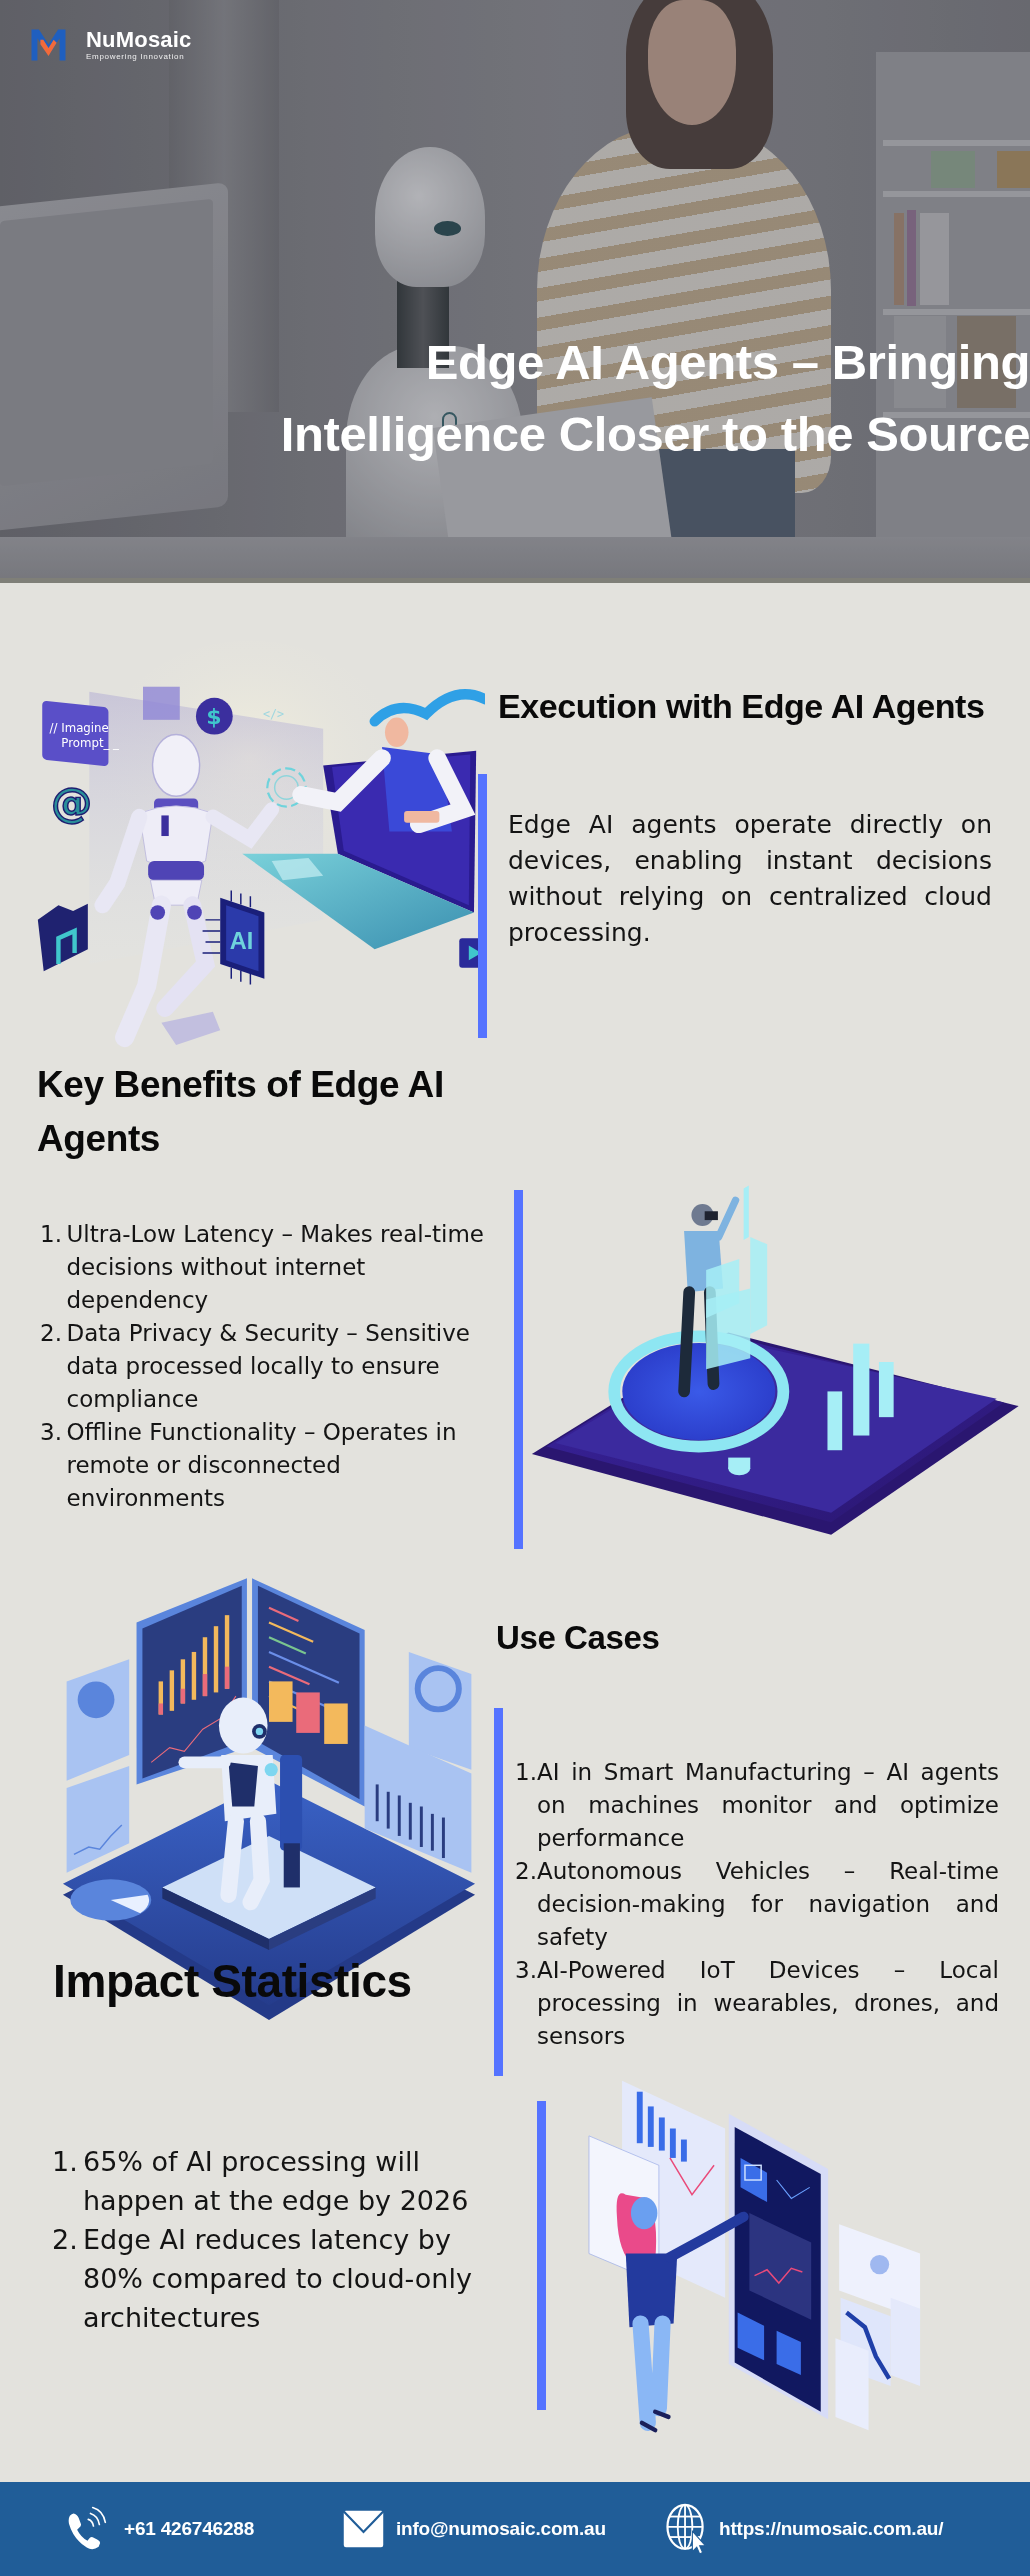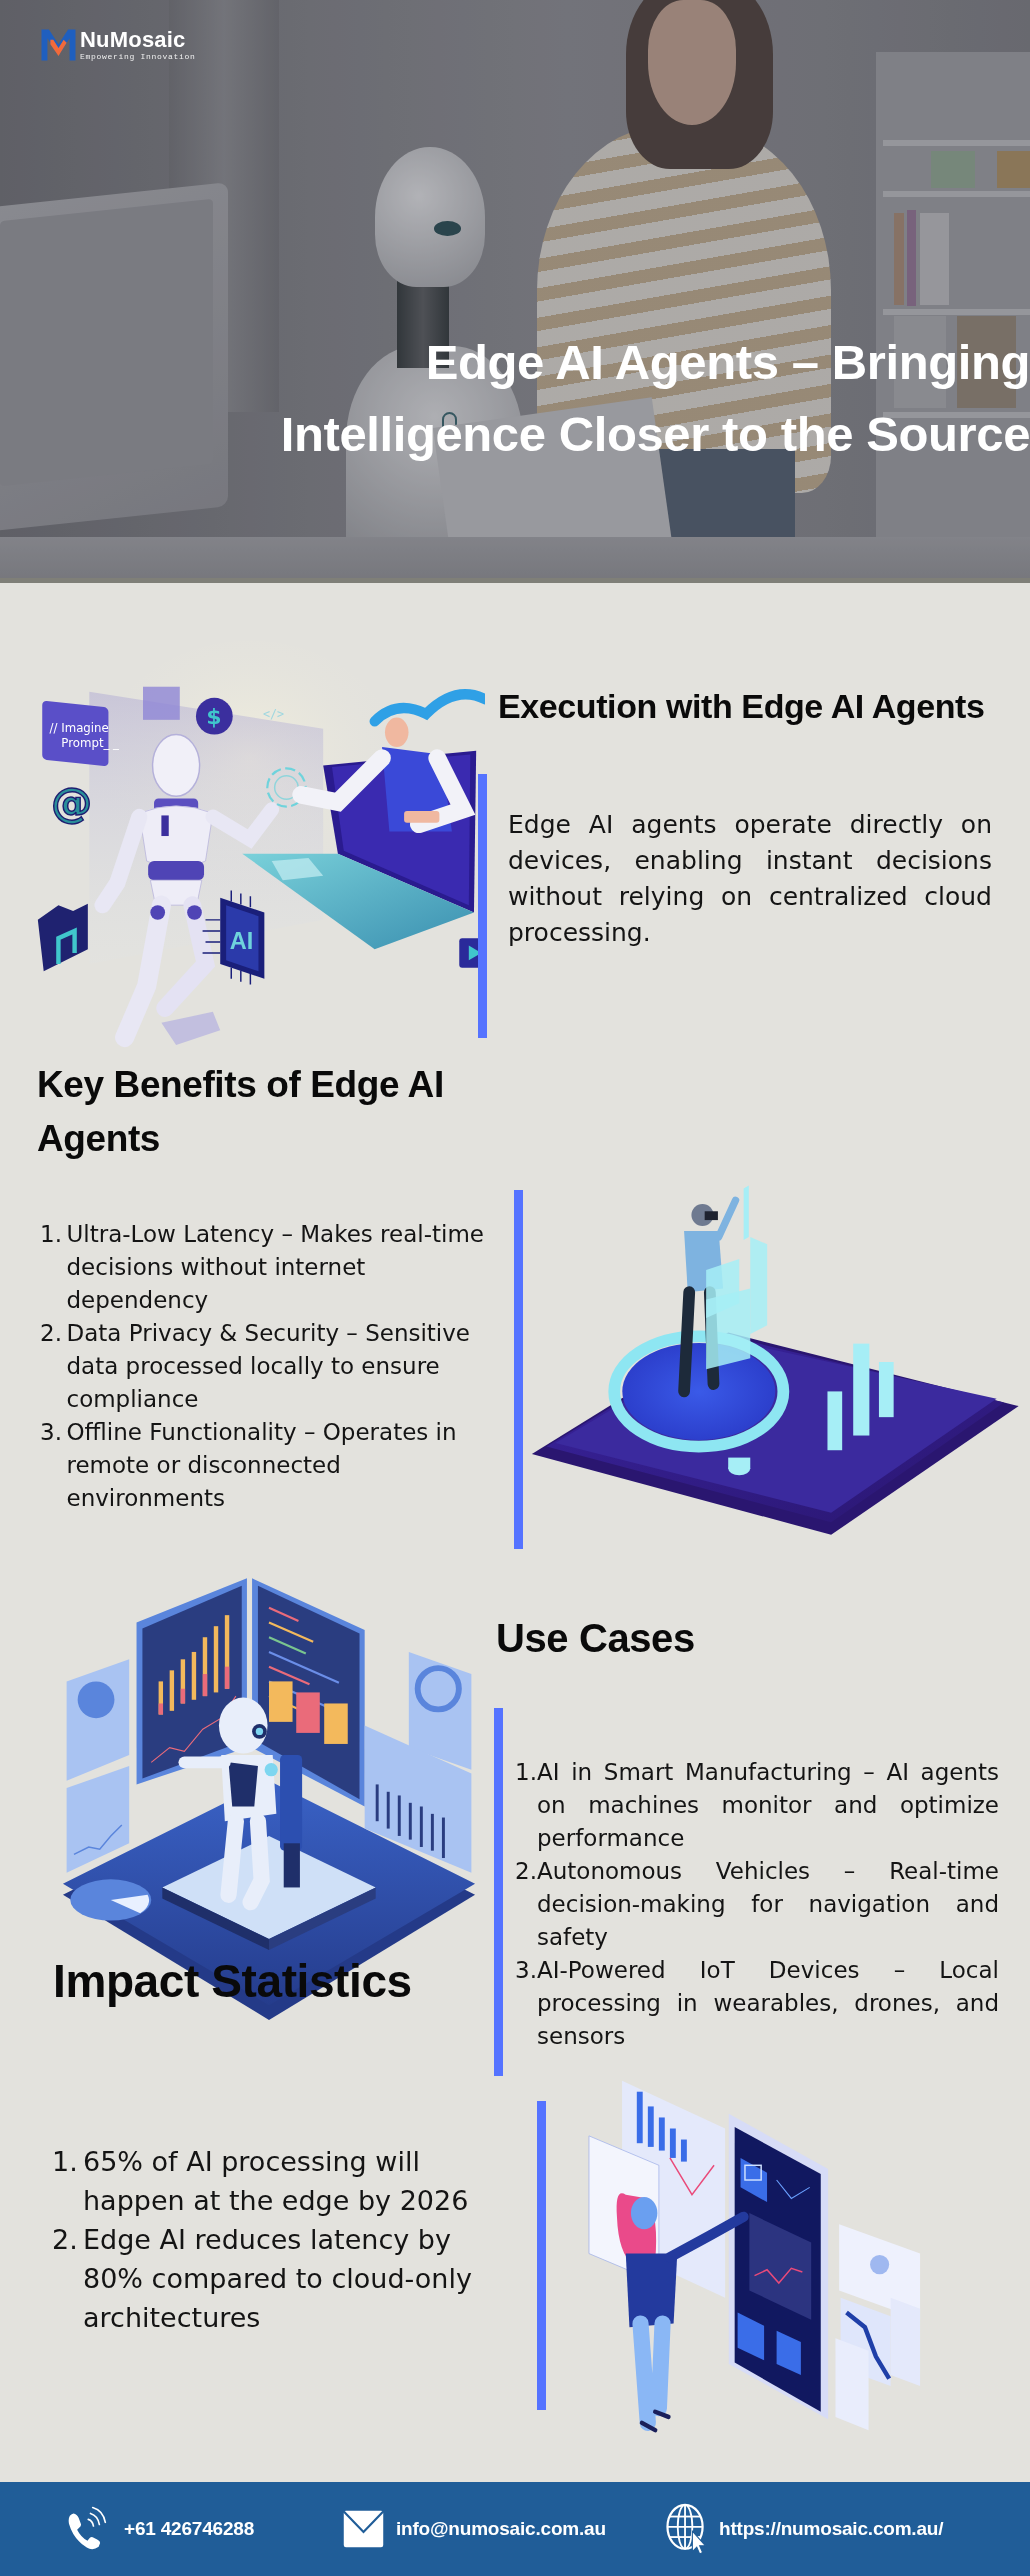--- a/index.html
+++ b/index.html
@@ -24,25 +24,25 @@
   .woman-face { position: absolute; left: 648px; top: 0px; width: 88px; height: 125px; background: #b89a8a; border-radius: 40% 40% 50% 50%; }
   .woman-torso { position: absolute; left: 537px; top: 125px; width: 294px; height: 368px; border-radius: 45% 45% 10% 10%;
                  background: repeating-linear-gradient(170deg, #d7d3cc 0 16px, #b9a587 16px 29px); opacity: .95; }
   .woman-jeans { position: absolute; left: 589px; top: 449px; width: 206px; height: 132px; background: #4d5a6b; }
   .shelf { position: absolute; left: 876px; top: 52px; width: 169px; height: 530px; background: #96979c; }
   .shelf-row { position: absolute; left: 883px; width: 147px; height: 5.9px; background: #b3b4b8; }
   .shelf-box { position: absolute; background: #8aa08d; }
   .paper { position: absolute; left: 442px; top: 412px; width: 221px; height: 147px; background: #b7b8bc; transform: rotate(-8deg); }
   .hero-overlay { position: absolute; inset: 0; background: rgba(60,60,68,.25); }
 
-  .logo { position: absolute; left: 40px; top: 28px; display: flex; align-items: center; gap: 3px; }
+  .logo { position: absolute; left: 30px; top: 28px; display: flex; align-items: center; gap: 19px; }
   .logo-mark { width: 37px; height: 34px; }
   .logo-text { display: flex; flex-direction: column; }
   .logo-name { font-family: "Liberation Sans", sans-serif; font-weight: 700; font-size: 22px; color: #fff; line-height: 22px; letter-spacing: 0.2px; }
-  .logo-tag { font-family: Liberation Mono, monospace; font-size: 8px; color: #f0f0f0; letter-spacing: 0.7px; margin-top: 1px; }
+  .logo-tag { font-family: Liberation Sans, sans-serif; font-size: 8px; color: #f0f0f0; letter-spacing: 0.7px; margin-top: 1px; }
 
   .hero-title { position: absolute; left: 0; top: 326px; width: 1030px; text-align: right;
                 font-family: "Liberation Sans", sans-serif; font-weight: 700; color: #fff; font-size: 49px; line-height: 72px; letter-spacing: -0.4px; }
 
   
   .h2 { position: absolute; font-family: "Liberation Sans", sans-serif; font-weight: 700; color: #0a0a0a; letter-spacing: -0.4px; }
   .bar { position: absolute; width: 8.8px; background: #5573ff; }
   .para { position: absolute; font-family: "DejaVu Sans", sans-serif; color: #141414; }
   .justify { text-align: justify; }
   ol.list { list-style: none; }
@@ -315,21 +315,21 @@
     <circle cx="272" cy="218" r="5" fill="#7ed6f0"></circle>
   <path d="M220 250 L290 250 L295 330 L225 340 Z" fill="#e8eefa"></path>
   <path d="M230 260 L270 265 L265 320 L235 320 Z" fill="#1f2f6a"></path>
   <circle cx="288" cy="270" r="9" fill="#7ed6f0"></circle>
   <path d="M225 260 L170 260" stroke="#e8eefa" stroke-width="16" stroke-linecap="round"></path>
   <path d="M240 340 L230 440 M270 340 L275 420 L260 450" stroke="#e8eefa" stroke-width="22" stroke-linecap="round" fill="none"></path>
   <rect x="300" y="250" width="30" height="130" rx="6" fill="#2c4fb0"></rect>
   <rect x="305" y="370" width="22" height="60" fill="#1f2f6a"></rect>
 </svg>
 
-<h2 class="h2" style="left:496px;top:1612px;font-size:40px;line-height:52px;">Use Cases</h2>
+<h2 class="h2" style="left:496px;top:1612px;font-size:33px;line-height:52px;">Use Cases</h2>
 <div class="bar" style="left:494px;top:1708px;height:368px;"></div>
 <ol class="list para justify" style="left:515px;top:1756px;width:484px;font-size:23px;line-height:33px;">
   <li style="padding-left:22px;">
     <span class="num">1.</span>
     <span> AI in Smart Manufacturing – AI agents on machines monitor and optimize performance</span>
   </li>
   <li style="padding-left:22px;">
     <span class="num">2.</span>
     <span>Autonomous Vehicles – Real-time decision-making for navigation and safety</span>
   </li>

